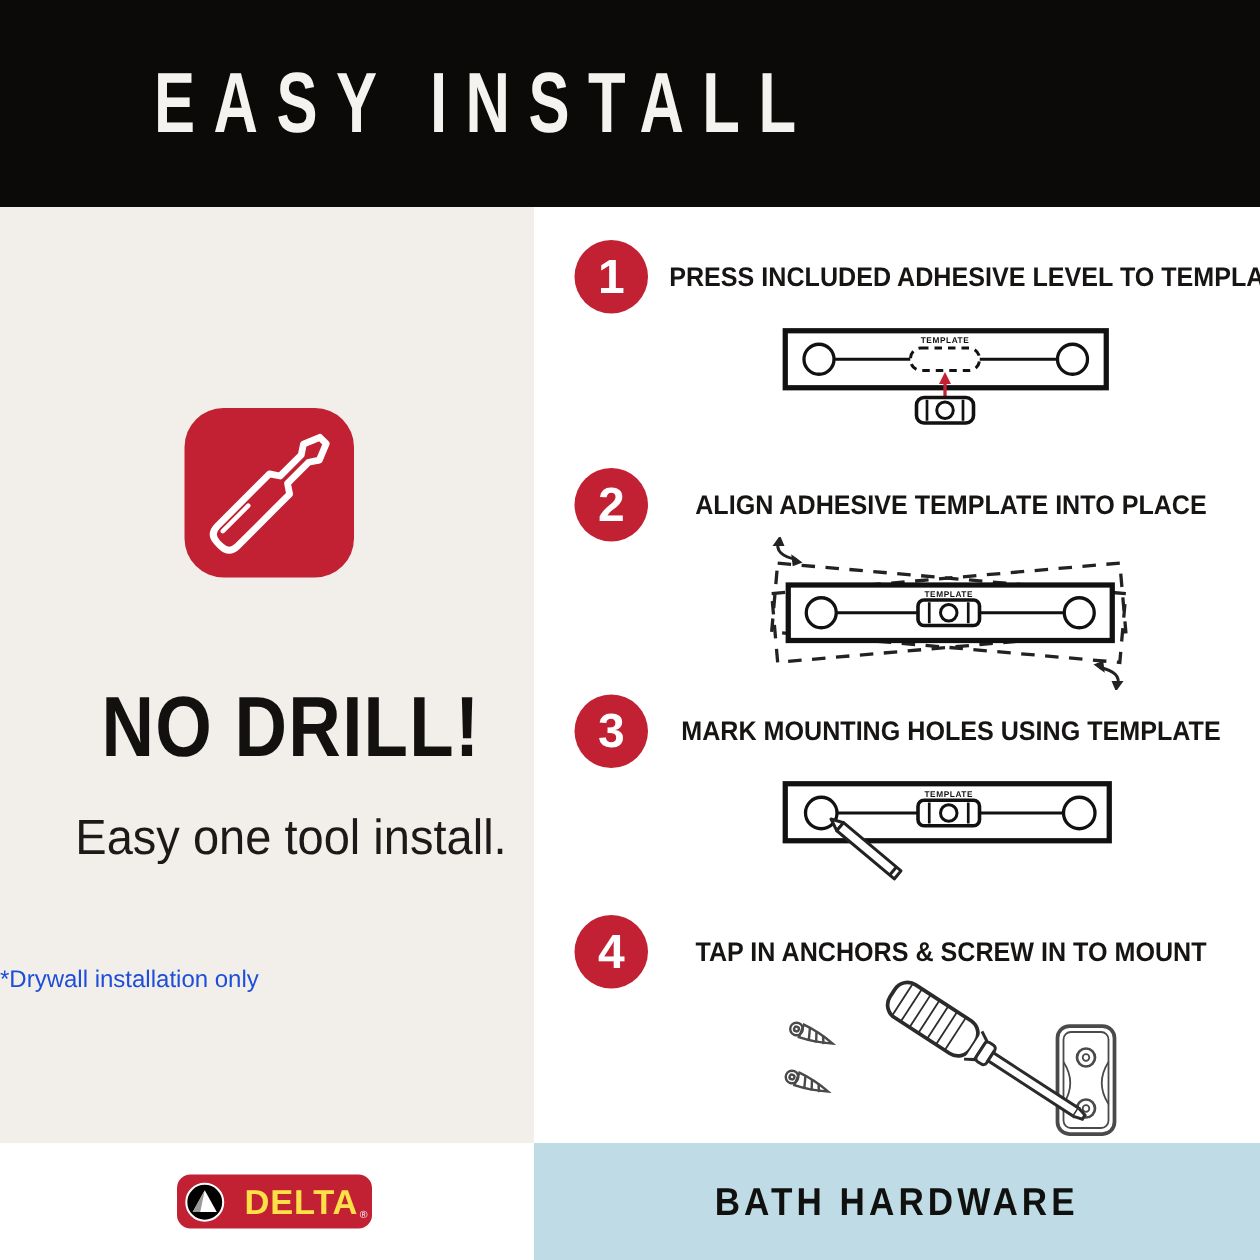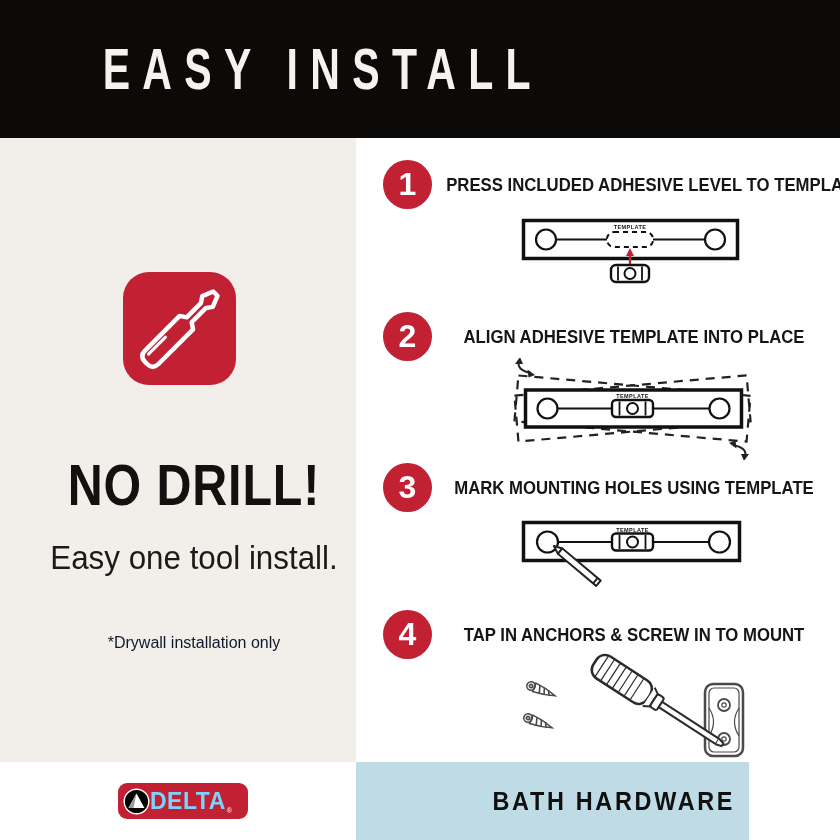--- a/index.html
+++ b/index.html
@@ -28,22 +28,22 @@
   .no-drill {
     position:absolute; top:314px; left:0; width:100%; text-align:center;
     font-size:57px; font-weight:bold; letter-spacing:1px; color:#131110;
     transform:scaleX(0.85); white-space:nowrap;
   }
   .subline {
     position:absolute; top:401px; left:0; width:100%; text-align:center;
     font-size:33px; color:#1c1a18; transform:scaleX(0.95); white-space:nowrap;
   }
   .footnote {
-    position:absolute; top:496px; left:0; width:100%; text-align:center;
-    font-size:16px; color:#0f172a;
+    position:absolute; top:507px; left:0; width:100%; text-align:left;
+    font-size:16px; color:#1d4ed8;
   }
   
   .right-panel {
     position:absolute; left:356px; top:138px; width:484px; height:624px; background:#ffffff;
   }
   .step { position:absolute; left:0; width:100%; height:49px; }
   .step-1 { top:22px; } .step-2 { top:174px; } .step-3 { top:325px; } .step-4 { top:472px; }
   .step-num {
     position:absolute; left:27px; top:0; width:49px; height:49px; border-radius:50%;
     background:#c22033; color:#ffffff; font-size:32px; font-weight:bold;
@@ -55,34 +55,34 @@
     text-align:center; font-weight:bold; font-size:18px; color:#171513; white-space:nowrap;
   }
   .illus { position:absolute; }
   .illus-1 { left:159px; top:80px; }
   .illus-2 { left:156px; top:220px; }
   .illus-3 { left:156px; top:380px; }
   .illus-4 { left:159px; top:510px; }
   .tmpl-label { font:bold 5.5px "Liberation Sans", sans-serif; letter-spacing:0.4px; fill:#111; }
   
   .footer-blue {
-    position:absolute; left:356px; top:762px; width:393px; height:78px; background:#bfdce6;
-    display:flex; align-items:center; justify-content:flex-end;
+    position:absolute; left:356px; top:762px; width:484px; height:78px; background:#bfdce6;
+    display:flex; align-items:center; justify-content:center;
   }
   .bath {
     font-size:26px; font-weight:bold; letter-spacing:3px; color:#10100e;
     transform:scaleX(0.9); white-space:nowrap;
   }
   .delta-logo {
     position:absolute; left:118px; top:783px; width:130px; height:36px;
     background:#c22033; border-radius:9px; display:flex; align-items:center;
     padding-left:5px; box-sizing:border-box;
   }
   .delta-word {
-    color:#7dd3fc; font-size:23px; font-weight:bold; letter-spacing:0.5px; margin-left:0;
+    color:#fde047; font-size:23px; font-weight:bold; letter-spacing:0.5px; margin-left:13px;
   }
   .delta-reg { color:#ffffff; font-size:7px; align-self:flex-end; margin:0 0 5px 1px; }
 </style>
 </head>
 <body>
 
 <div class="poster">
 
   <div class="header">
     <div class="header-title">EASY INSTALL</div>

